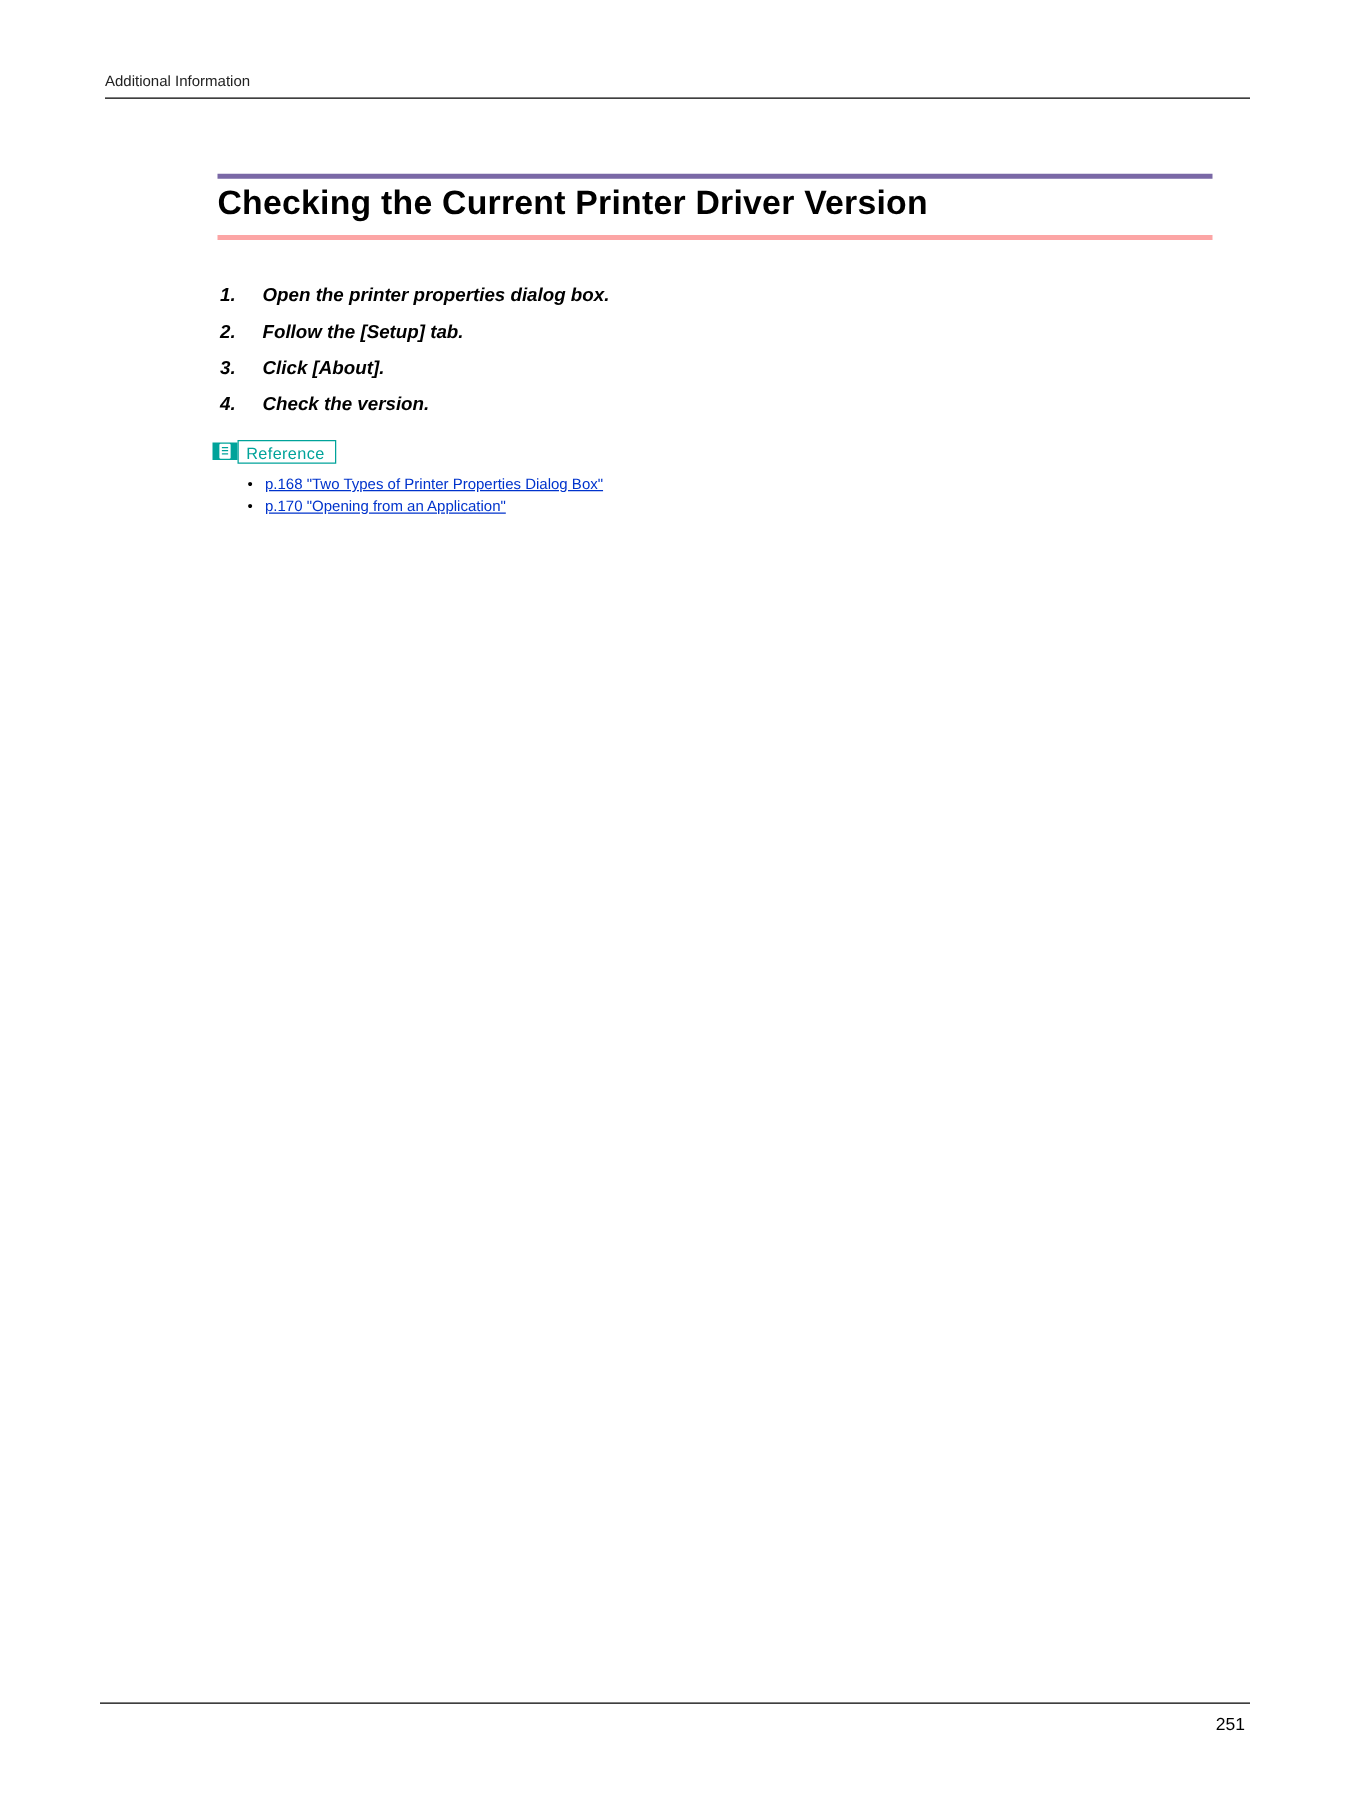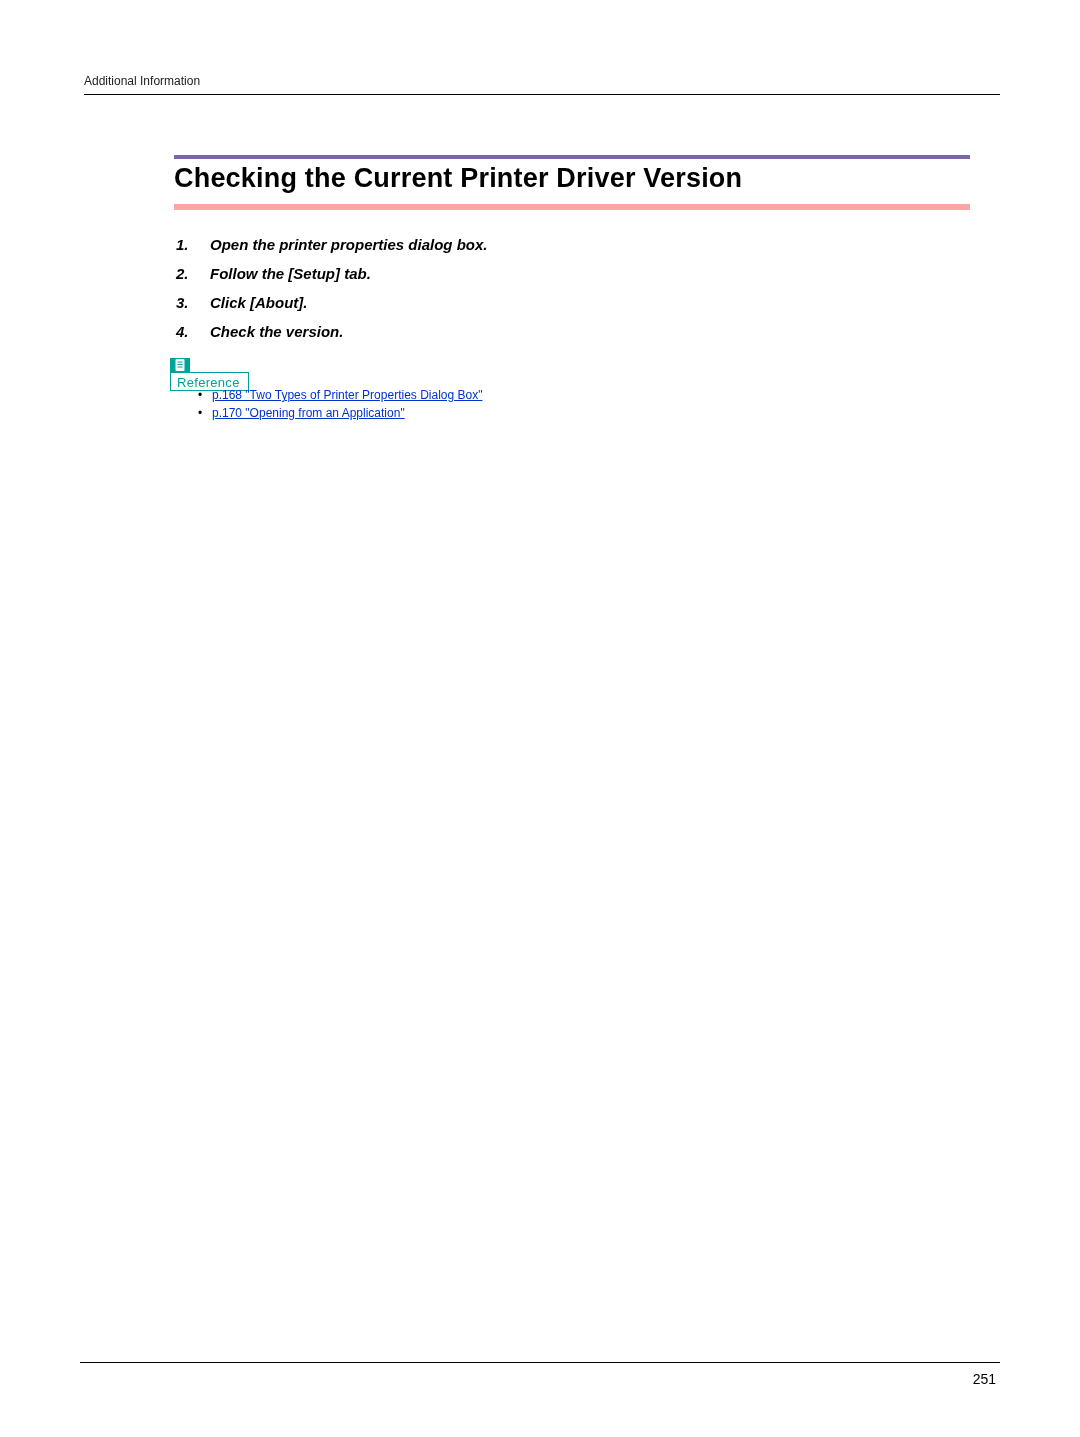--- a/index.html
+++ b/index.html
@@ -1,42 +1,42 @@
 <!DOCTYPE html>
 <html><head>
 <meta charset="utf-8">
 <style>
   * { box-sizing: border-box; margin: 0; padding: 0; }
   html, body { width: 1080px; height: 1437px; background: #fff; font-family: Arial, Helvetica, sans-serif; color: #000; }
   .page {
     width: 1080px;
     height: 1437px;
-    padding: 74px 80px 50px 84px;
+    padding: 58px 80px 50px 84px;
     position: relative;
   }
   .header-chapter {
     font-size: 12px;
     color: #222;
     margin-bottom: 6px;
   }
   .header-rule {
     border: none;
     border-top: 1px solid #000;
     margin-bottom: 60px;
   }
   .section {
     margin-left: 90px;
     margin-right: 30px;
   }
   .title-wrap {
     border-top: 4px solid #7a68a6;
     padding-top: 4px;
-    border-bottom: 6px solid #fca5a5;
+    border-bottom: 4px solid #fca5a5;
     padding-bottom: 10px;
-    margin-bottom: 26px;
+    margin-bottom: 36px;
   }
   .title {
     font-size: 27px;
     font-weight: bold;
     color: #000;
     letter-spacing: 0.2px;
   }
   .intro {
     font-size: 15px;
     color: #000;
@@ -66,26 +66,25 @@
   ol.steps > li .step-bold {
     font-weight: bold;
   }
   ol.steps > li .step-sub {
     display: block;
     font-weight: normal;
     margin-top: 8px;
   }
   .ref-badge {
     display: inline-flex;
-    align-items: flex-start;
+    align-items: center;
     height: 22px;
     margin-top: 6px;
     margin-bottom: 8px;
     margin-left: -4px;
-    flex-direction: column;
   }
   .ref-badge .icon-box {
     width: 20px;
     background: #00a39a;
     display: flex;
     align-items: center;
     justify-content: center;
   }
   .ref-badge .icon-box svg { display: block; }
   .ref-badge .label-box {

